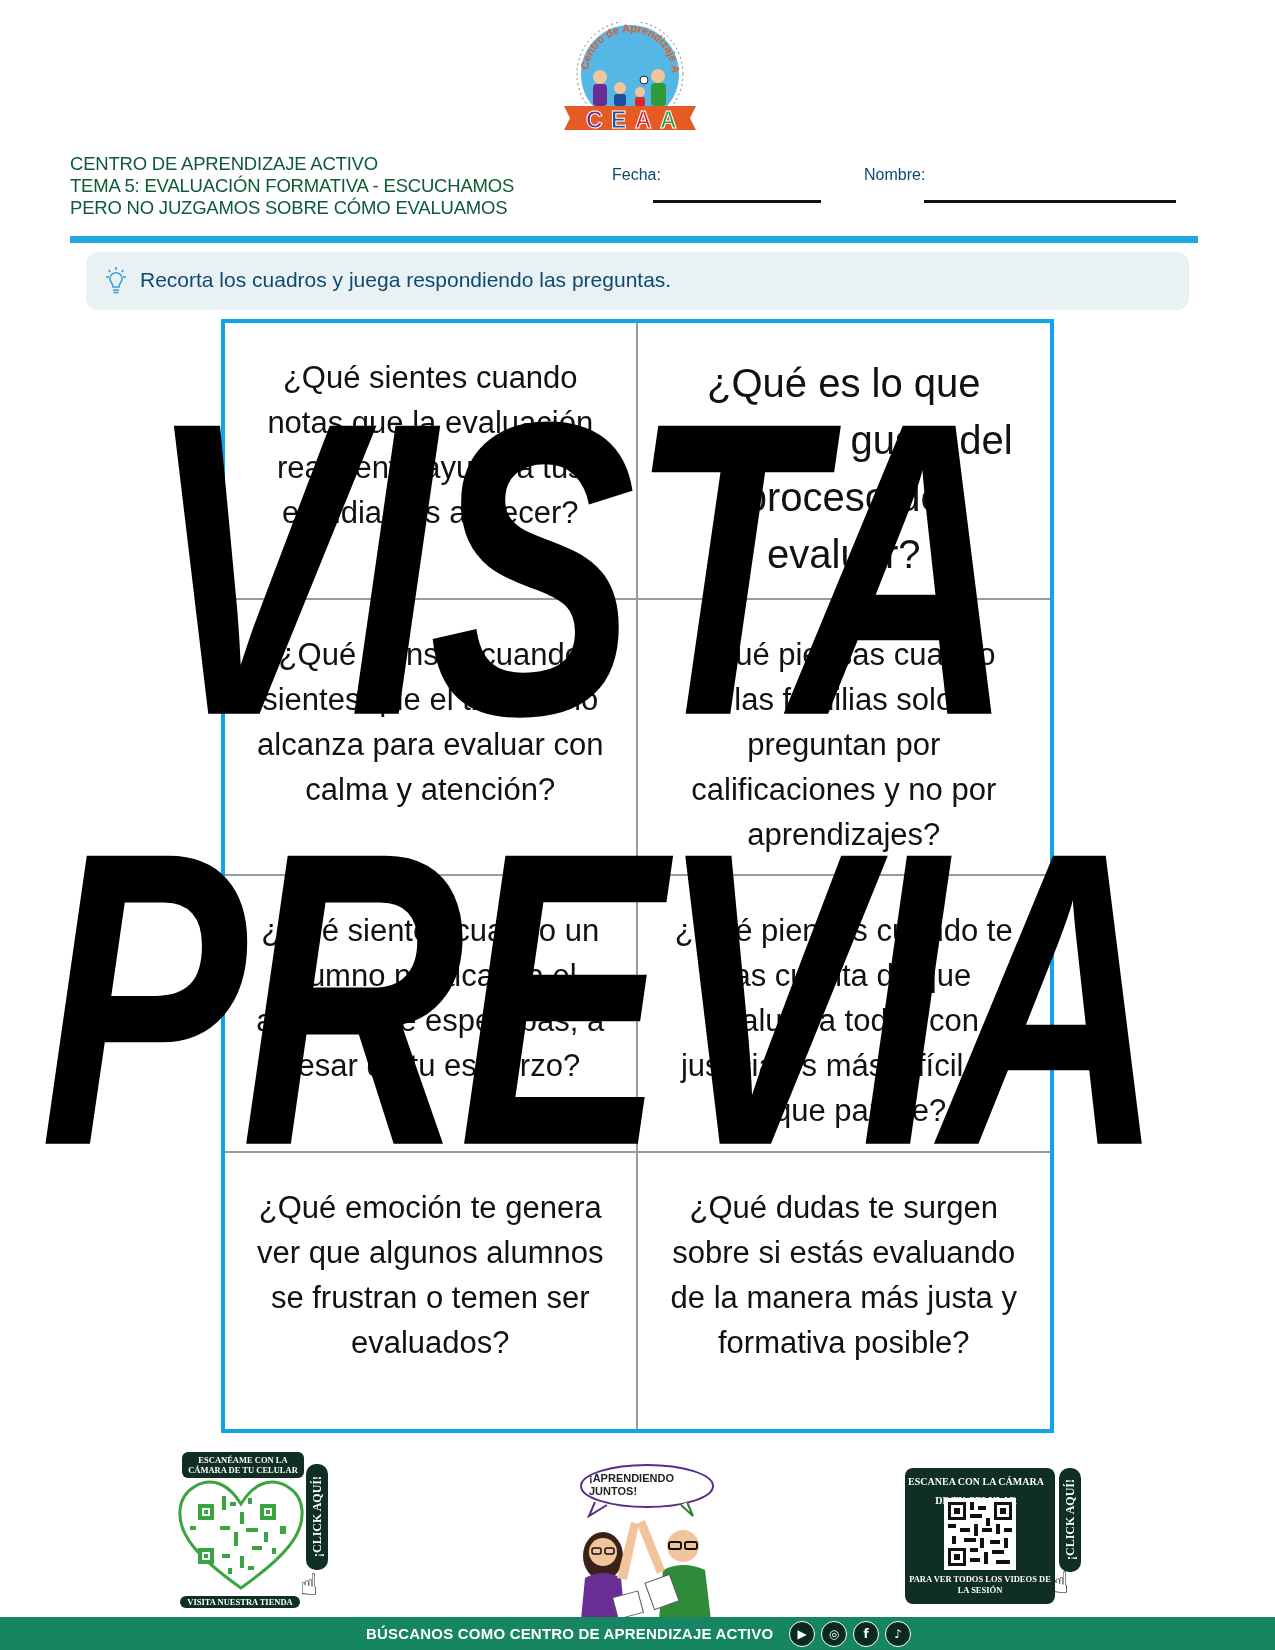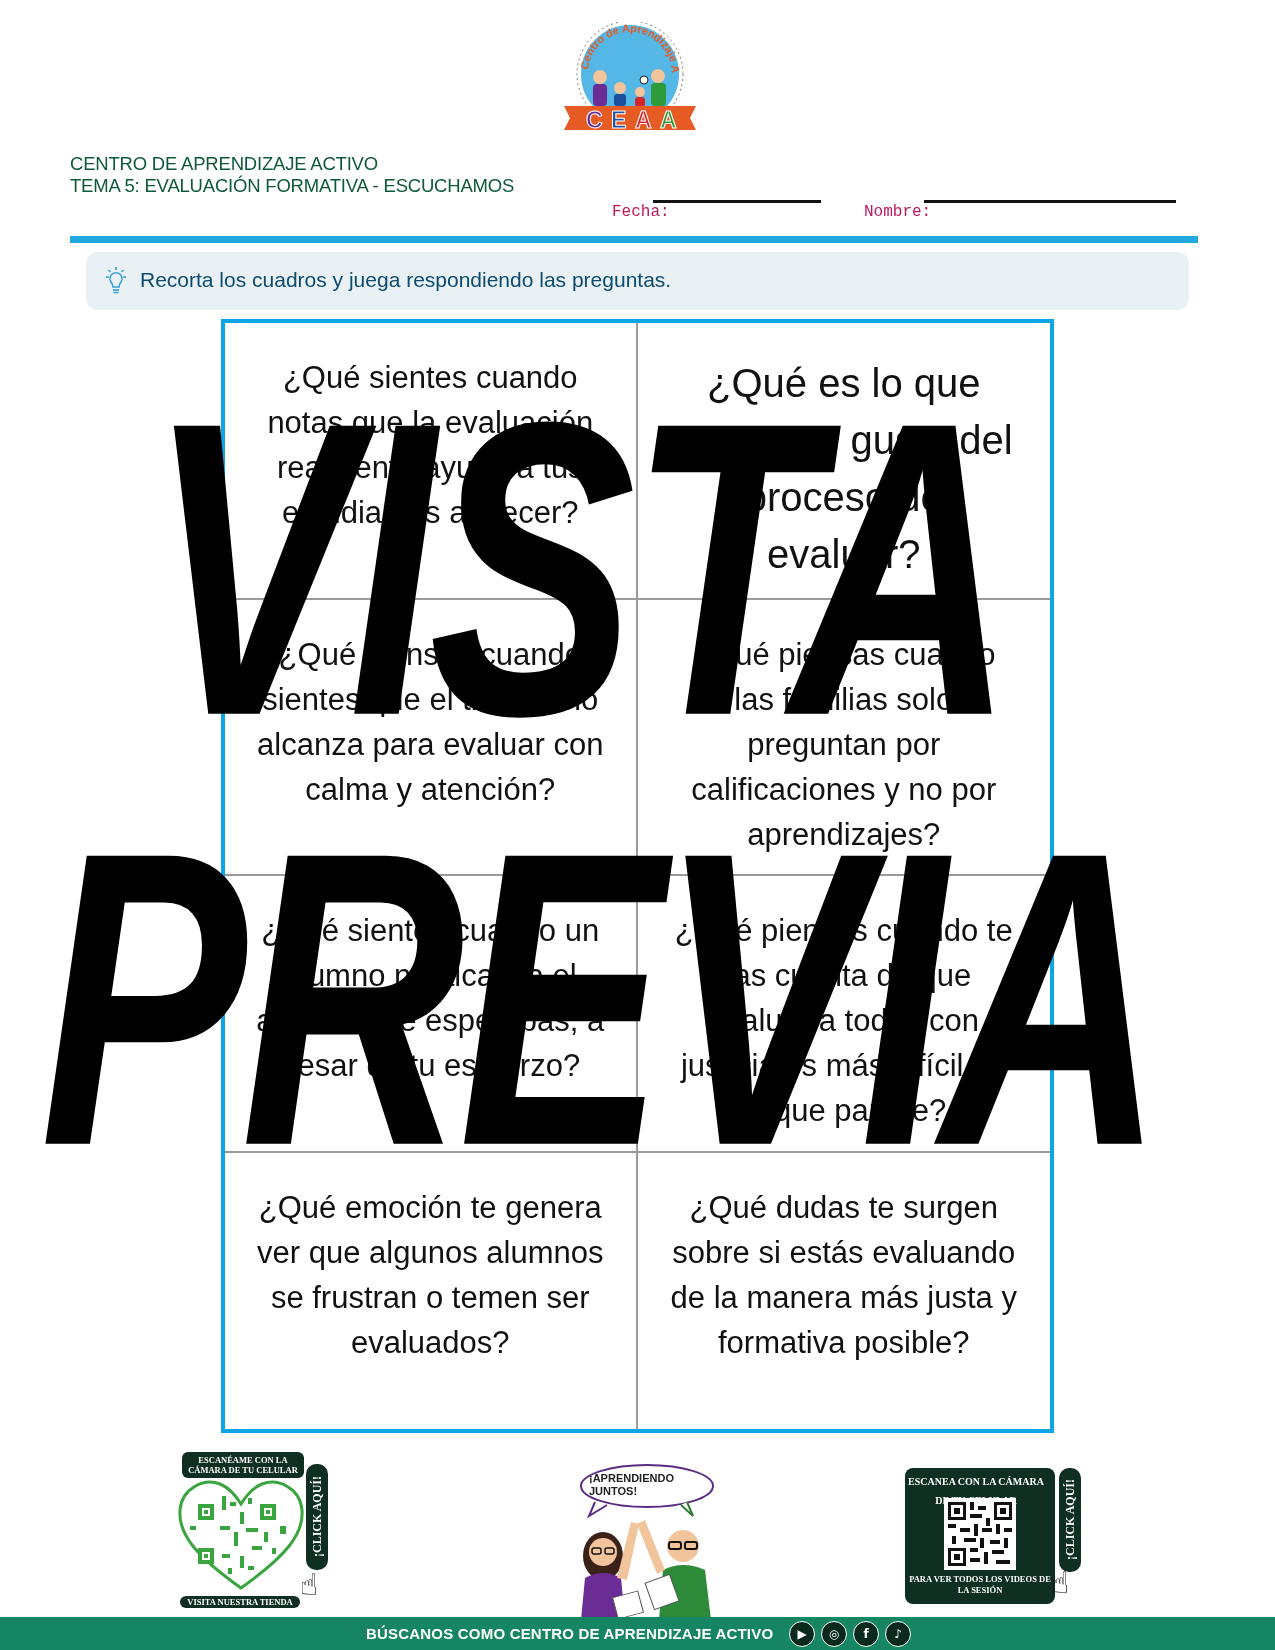--- a/index.html
+++ b/index.html
@@ -3,21 +3,21 @@
   <meta charset="utf-8">
   <style>
     html,body{margin:0;padding:0;background:#fff;}
     body{width:1275px;height:1650px;position:relative;overflow:hidden;font-family:"DejaVu Sans","Liberation Sans",sans-serif;color:#1a1a1a;}
     .abs{position:absolute;}
     
     .logo{left:560px;top:22px;width:140px;height:118px;}
     
     .hdr-title{left:70px;top:153px;width:520px;font-family:"Liberation Sans",sans-serif;color:#0e5a36;font-size:18.5px;line-height:22px;letter-spacing:-0.2px;}
     .hdr-title div{white-space:nowrap;}
-    .field-label{font-family:Liberation Mono, monospace;font-size:16px;color:#be185d;margin-top:37px;}
+    .field-label{font-family:Liberation Sans, sans-serif;font-size:16px;color:#0c4a6e;}
     .fecha-label{left:612px;top:166px;}
     .fecha-line{left:653px;top:200px;width:168px;height:3px;background:#111;}
     .nombre-label{left:864px;top:166px;}
     .nombre-line{left:924px;top:200px;width:252px;height:3px;background:#111;}
     .rule{left:70px;top:236px;width:1128px;height:7px;background:#1fa9de;}
     .tip{left:86px;top:252px;width:1103px;height:58px;background:#e9f1f5;border-radius:12px;}
     .tip-icon{left:102px;top:266px;width:28px;height:30px;}
     .tip-text{left:140px;top:268px;font-family:"Liberation Sans",sans-serif;font-size:21px;color:#0c4a6e;white-space:nowrap;}
     
     .grid{left:221px;top:319px;width:833px;height:1114px;border:4px solid #0ea5e9;box-sizing:border-box;display:grid;grid-template-columns:1fr 1fr;grid-template-rows:repeat(4,1fr);}
@@ -64,20 +64,21 @@
     <text x="26" y="106" font-family="Liberation Sans, sans-serif" font-weight="bold" font-size="23" fill="#6a2d96" stroke="#fff" stroke-width="1">C</text>
     <text x="51" y="106" font-family="Liberation Sans, sans-serif" font-weight="bold" font-size="23" fill="#1d4f9e" stroke="#fff" stroke-width="1">E</text>
     <text x="75" y="106" font-family="Liberation Sans, sans-serif" font-weight="bold" font-size="23" fill="#d8262f" stroke="#fff" stroke-width="1">A</text>
     <text x="100" y="106" font-family="Liberation Sans, sans-serif" font-weight="bold" font-size="23" fill="#2e9b3a" stroke="#fff" stroke-width="1">A</text>
   </svg>
 </div>
 
 <div class="abs hdr-title">
   <div>CENTRO DE APRENDIZAJE ACTIVO</div>
   <div>TEMA 5: EVALUACIÓN FORMATIVA - ESCUCHAMOS</div>
+  <div>PERO NO JUZGAMOS SOBRE CÓMO EVALUAMOS</div>
 </div>
 <div class="abs field-label fecha-label">Fecha:</div>
 <div class="abs fecha-line"></div>
 <div class="abs field-label nombre-label">Nombre:</div>
 <div class="abs nombre-line"></div>
 
 <div class="abs rule"></div>
 
 <div class="abs tip"></div>
 <div class="abs tip-icon">

